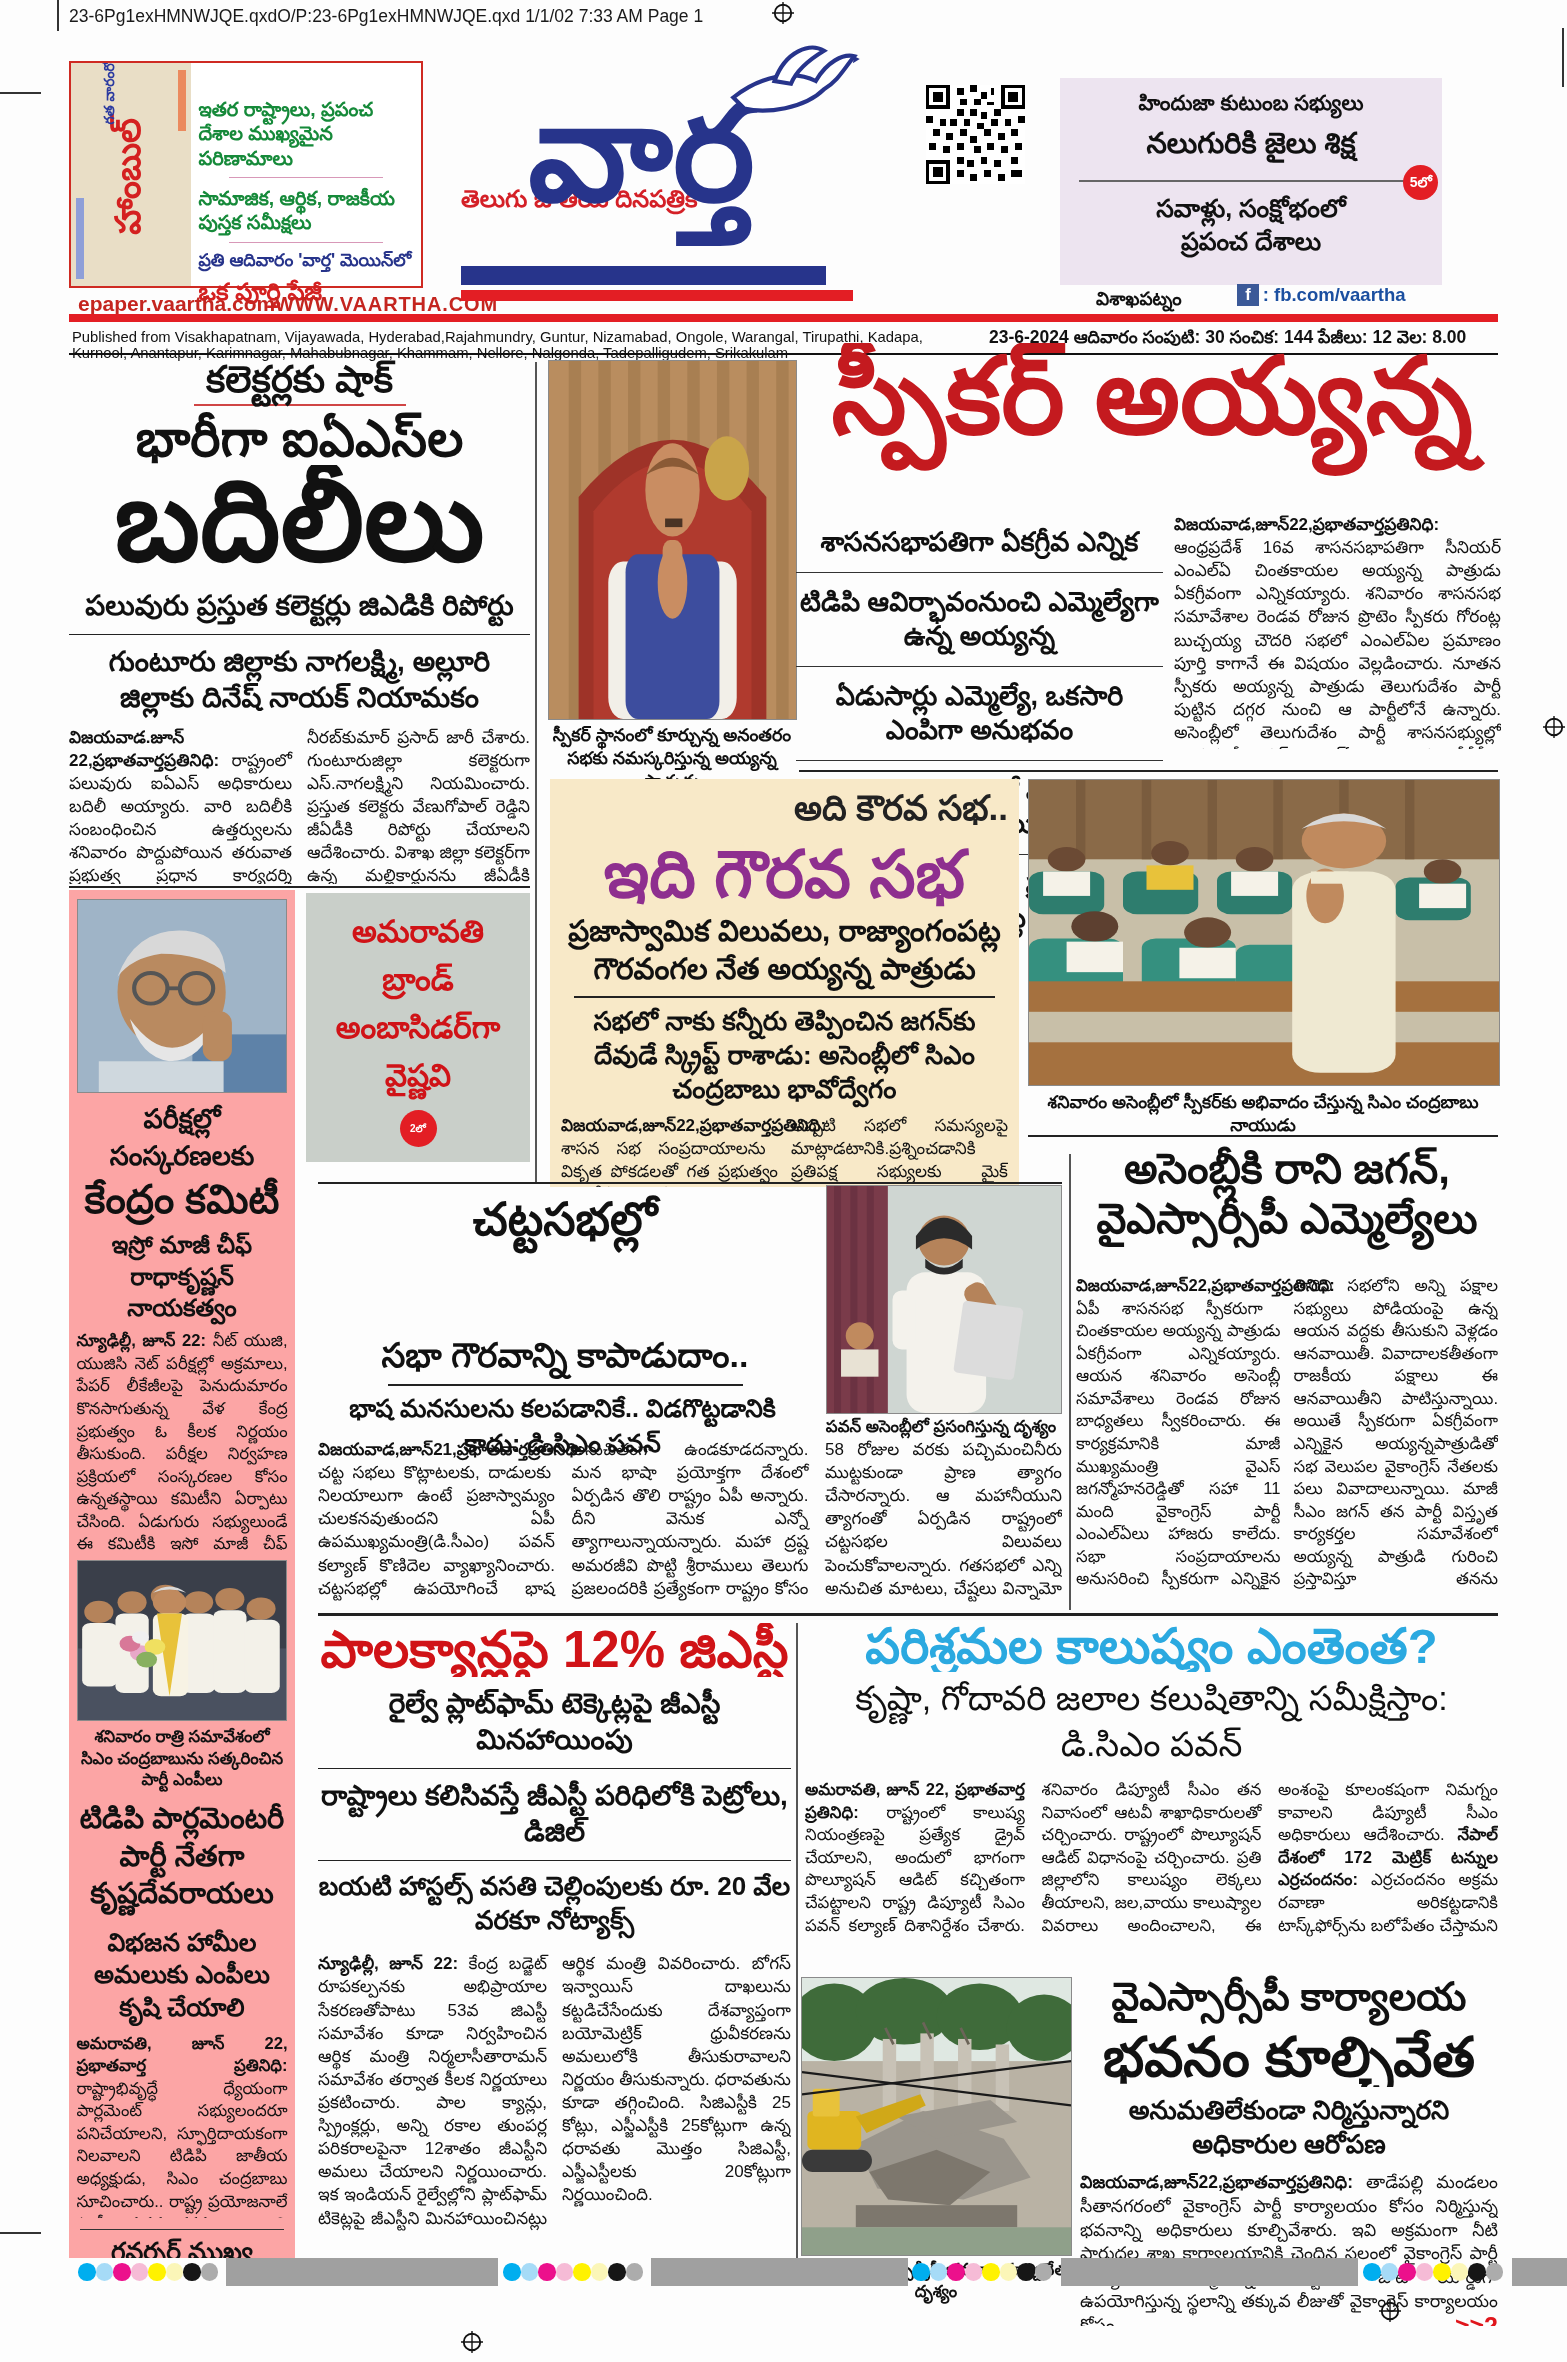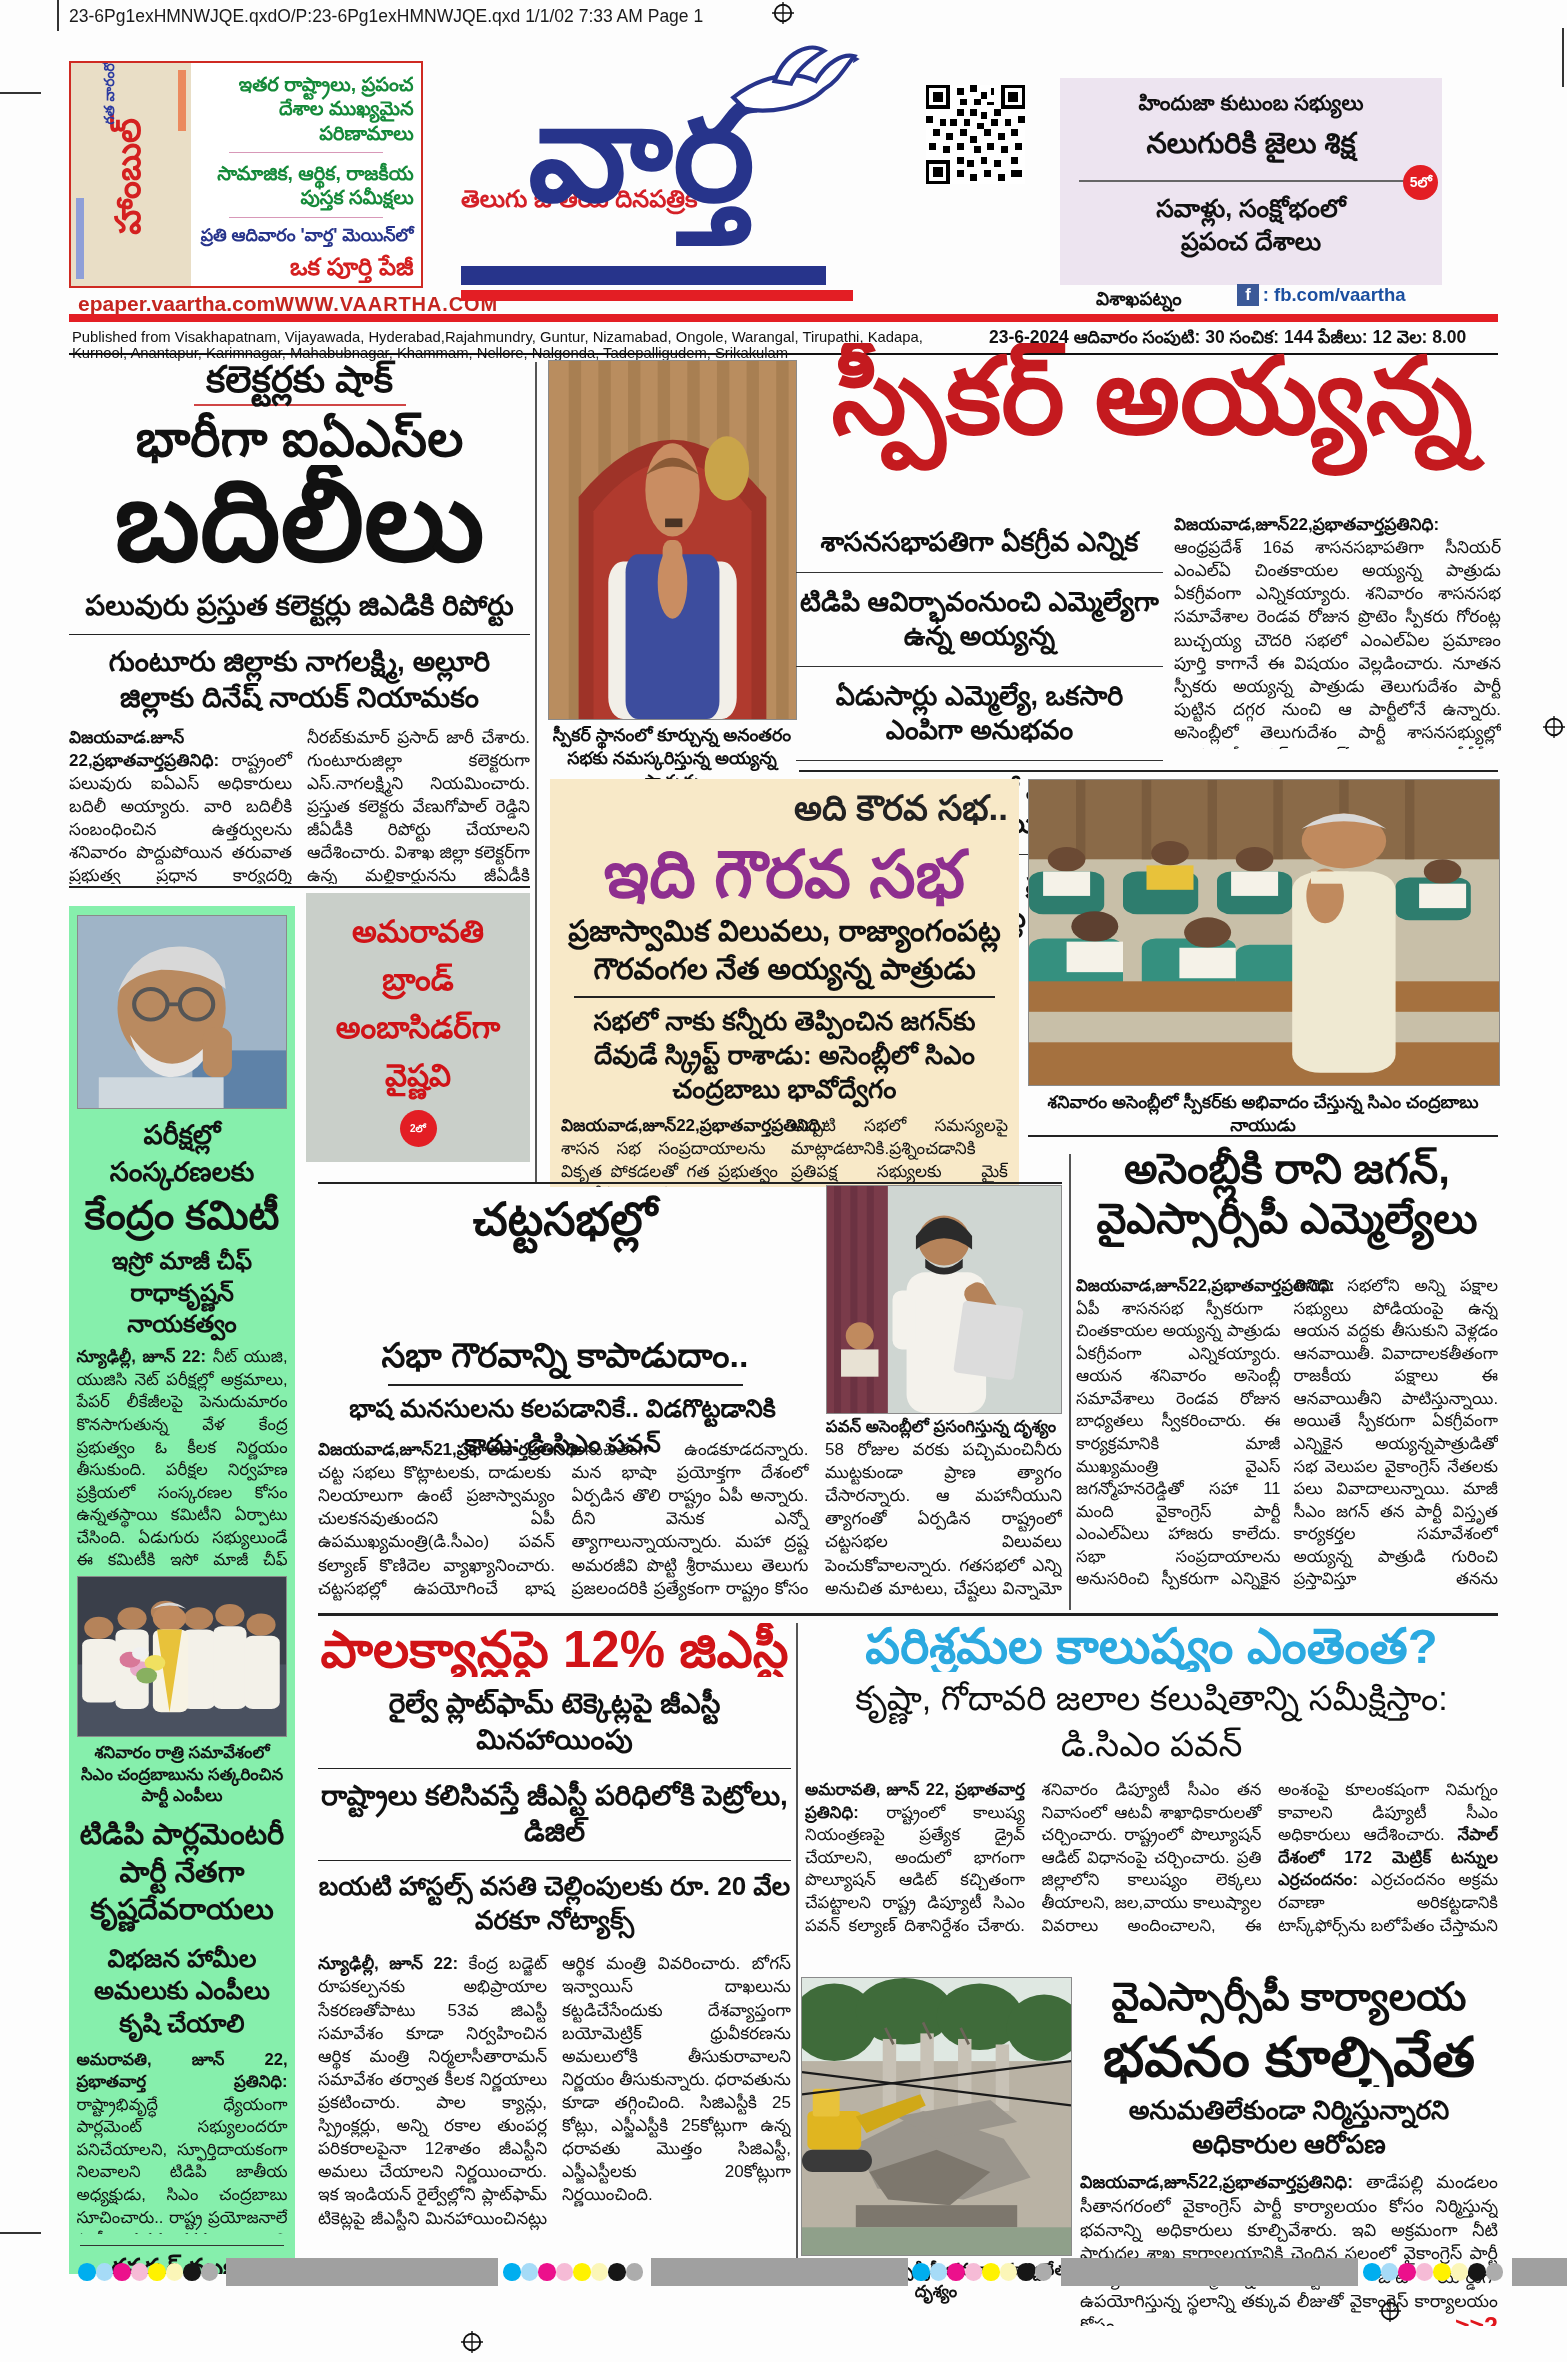--- a/index.html
+++ b/index.html
@@ -21,21 +21,21 @@
   
   .print-line{font-size:17.5px;color:#1a1a1a;white-space:nowrap;}
   .promo{border:2.8px solid #cf2a22;display:flex;box-sizing:border-box;background:#fff;}
   .promo-left{width:120px;background:#e9dec6;position:relative;overflow:hidden;}
   .promo-vert{position:absolute;left:-54px;top:89px;width:231px;transform:rotate(-90deg);
       color:#d42020;font-size:35px;font-weight:bold;text-align:center;}
   .promo-vert2{position:absolute;left:29.5px;top:65px;width:148px;transform:rotate(-90deg);transform-origin:left top;
       color:#2b3aa0;font-size:14px;font-weight:bold;text-align:center;}
   .promo-accent-o{position:absolute;right:4.6px;top:7.4px;width:8.3px;height:61px;background:#eb8a5e;}
   .promo-accent-b{position:absolute;left:4.6px;bottom:7.4px;width:8.3px;height:81px;background:#8f9fd8;}
-  .promo-right{flex:1;padding:9.2px 7.4px;text-align:right;}
+  .promo-right{flex:1;padding:9.2px 7.4px;text-align:left;margin-top:25px;}
   .promo-green{color:#168a3a;font-size:19.4px;font-weight:bold;line-height:1.25;}
   .promo-hr{width:72%;border:none;border-top:1.8px solid #d898b8;margin:7.4px auto;}
   .promo-blue{color:#27348b;font-size:17.5px;font-weight:bold;margin-top:1.8px;}
   .promo-red{color:#d42020;font-size:24px;font-weight:bold;margin-top:3.7px;}
   .url{color:#c4251f;font-weight:bold;}
   .masthead-title{color:#27348b;font-weight:bold;font-size:138px;line-height:1;display:flex;align-items:center;justify-content:center;}
   .tagline{color:#d42027;font-size:24px;font-weight:bold;}
   .topbox{background:#EDE4F0;text-align:center;box-sizing:border-box;padding-top:13px;}
   .topbox .l1{font-size:21px;font-weight:bold;}
   .topbox .l2{font-size:29px;font-weight:bold;margin-top:7.4px;}
@@ -70,21 +70,21 @@
   .fights-s2{font-size:25px;font-weight:bold;}
   .jagan-h{font-size:42px;font-weight:bold;line-height:1.18;}
   .gst-h{font-size:51px;font-weight:bold;color:#D01317;line-height:1.05;}
   .gst-sub{font-size:28px;font-weight:bold;line-height:1.3;padding:9.2px 0;}
   .gst-sub.u{border-bottom:1.8px solid #222;}
   .poll-h{font-size:49px;font-weight:bold;color:#2BA9E0;line-height:1.05;}
   .poll-s{font-size:34px;font-weight:normal;line-height:1.35;margin-top:4px;}
   .dem-k{font-size:39px;font-weight:bold;}
   .dem-h{font-size:55px;font-weight:bold;line-height:1.05;}
   .dem-s{font-size:26px;font-weight:bold;margin-top:7.4px;line-height:1.3;}
-  .rail{background:#86efac;box-sizing:border-box;padding:9.2px 7.4px;overflow:hidden;margin-top:16px;}
+  .rail{background:#fca5a5;box-sizing:border-box;padding:9.2px 7.4px;overflow:hidden;}
   .rail .ph{margin:0 auto;}
   .cm-h1{font-size:27px;font-weight:bold;text-align:center;margin-top:11px;}
   .cm-h2{font-size:40px;font-weight:bold;text-align:center;line-height:1.05;}
   .cm-sub{font-size:24px;font-weight:bold;text-align:center;line-height:1.3;margin:9.2px 0 7.4px;}
   .tdp-h{font-size:29px;font-weight:bold;text-align:center;line-height:1.3;margin-top:9.2px;}
   .tdp-s{font-size:25px;font-weight:bold;text-align:center;line-height:1.3;margin-top:13px;}
   .gov-h1{font-size:25px;font-weight:bold;text-align:center;margin-top:7.4px;}
   .rail-rule{border-top:1.8px solid #333;margin:11px 3.7px 0;}
   .amabox{background:#C9CFC9;display:flex;flex-direction:column;align-items:center;justify-content:center;text-align:center;box-sizing:border-box;padding:9.2px;}
   .amabox .t{color:#D01317;font-size:31px;font-weight:bold;line-height:1.55;}

